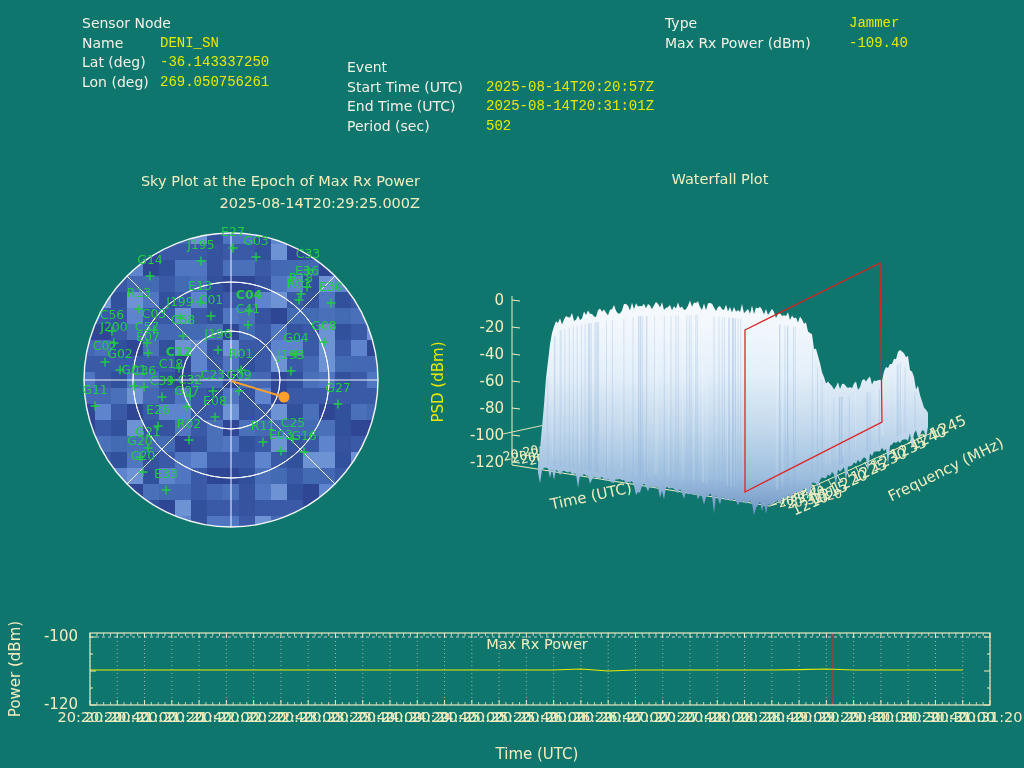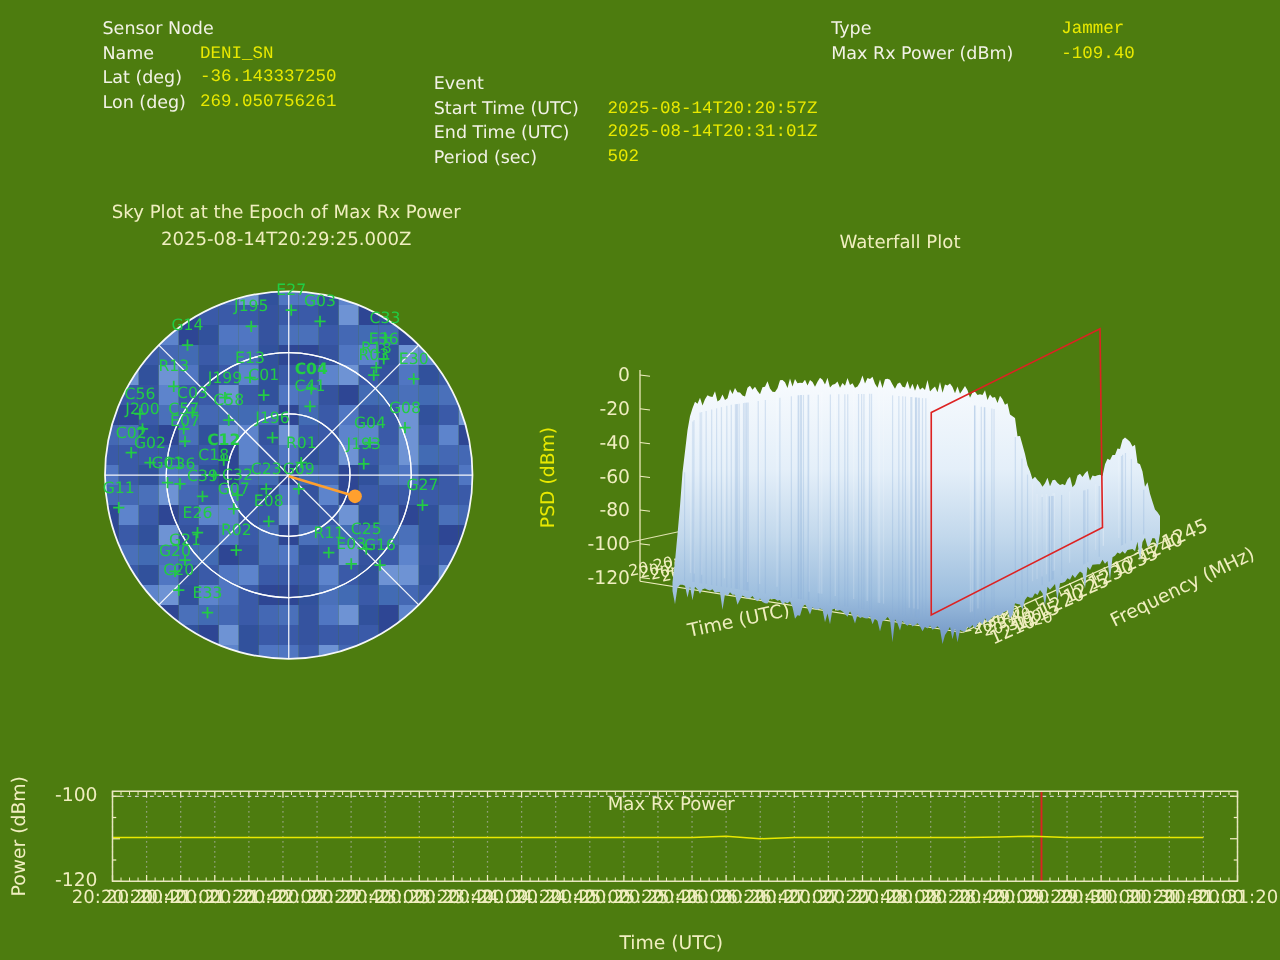--- a/index.html
+++ b/index.html
@@ -1,27 +1,27 @@
 <!DOCTYPE html>
 <html><head>
 <meta charset="utf-8">
 <style>
   html,body{margin:0;padding:0;background:#000;width:1024px;height:768px;overflow:hidden;
             font-family:"DejaVu Sans",sans-serif;}
-  #stage{position:relative;width:1024px;height:768px;background:#4d7c0f;}
+  #stage{position:relative;width:1024px;height:768px;background:#0f766e;}
   .col{position:absolute;top:14px;color:#f2f2e6;font-size:14px;line-height:19.5px;white-space:nowrap;}
   .col .trow{display:flex;}
   .col .lbl{display:inline-block;color:#f2f2e6;}
   .col .val{color:#e9e900;font-family:Liberation Mono, monospace;}
   #col1{left:82px;}  #col1 .lbl{width:78px;}
   #col2{left:347px;margin-top:44px;} #col2 .lbl{width:139px;}
   #col3{left:665px;} #col3 .lbl{width:184px;}
   .ptitle{position:absolute;color:#f0eec0;font-size:14.5px;text-align:center;line-height:22px;}
-  #skyTitle{left:38px;top:159px;width:382px;}
-  #wfTitle{left:610px;top:183px;width:220px;}
+  #skyTitle{left:38px;top:170px;width:382px;text-align:right;}
+  #wfTitle{left:610px;top:168px;width:220px;}
   #pwTitle{left:387px;top:592px;width:300px;margin-top:41px;}
   #pwXlab{left:387px;top:743px;width:300px;font-size:15px;}
   svg text{font-family:"DejaVu Sans",sans-serif;}
 </style>
 </head>
 <body>
 
 <div id="stage">
 
   <div class="col" id="col1">

